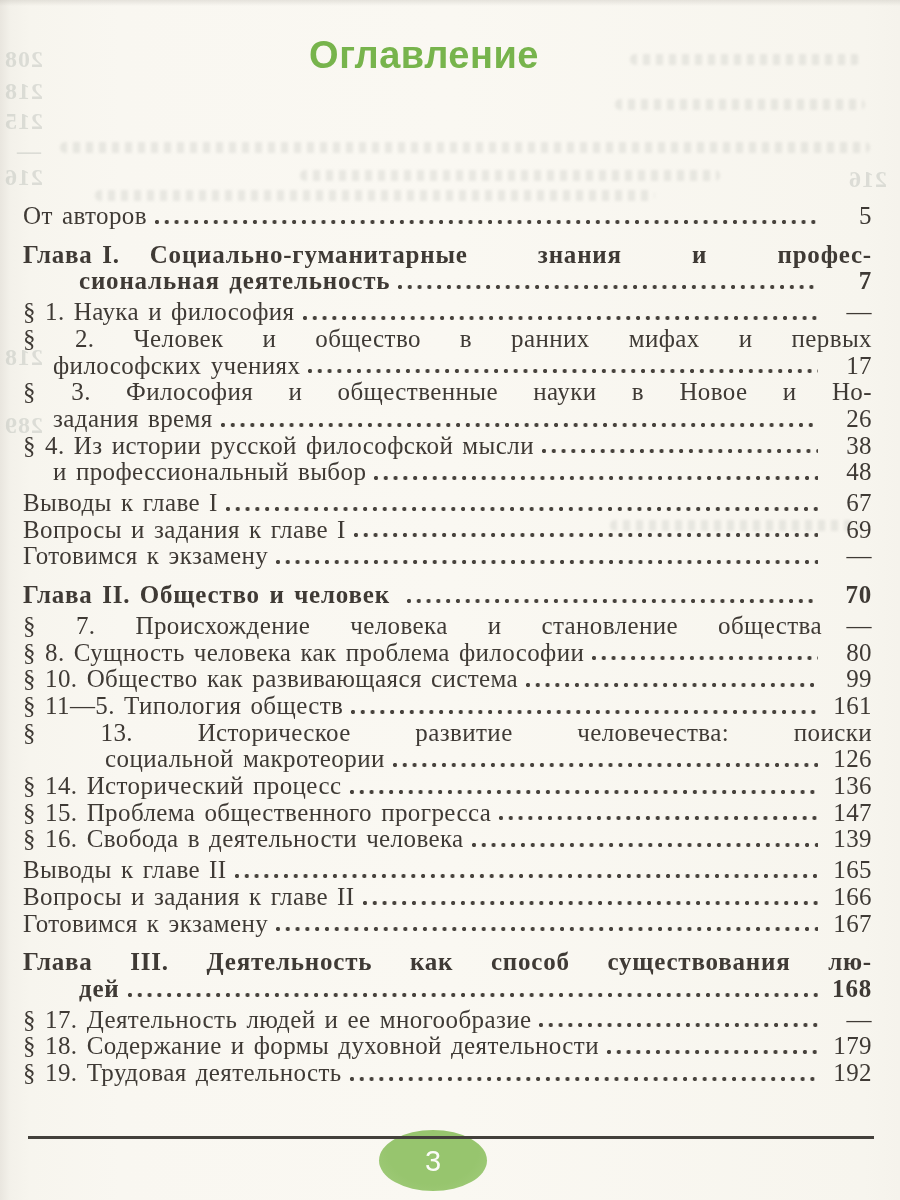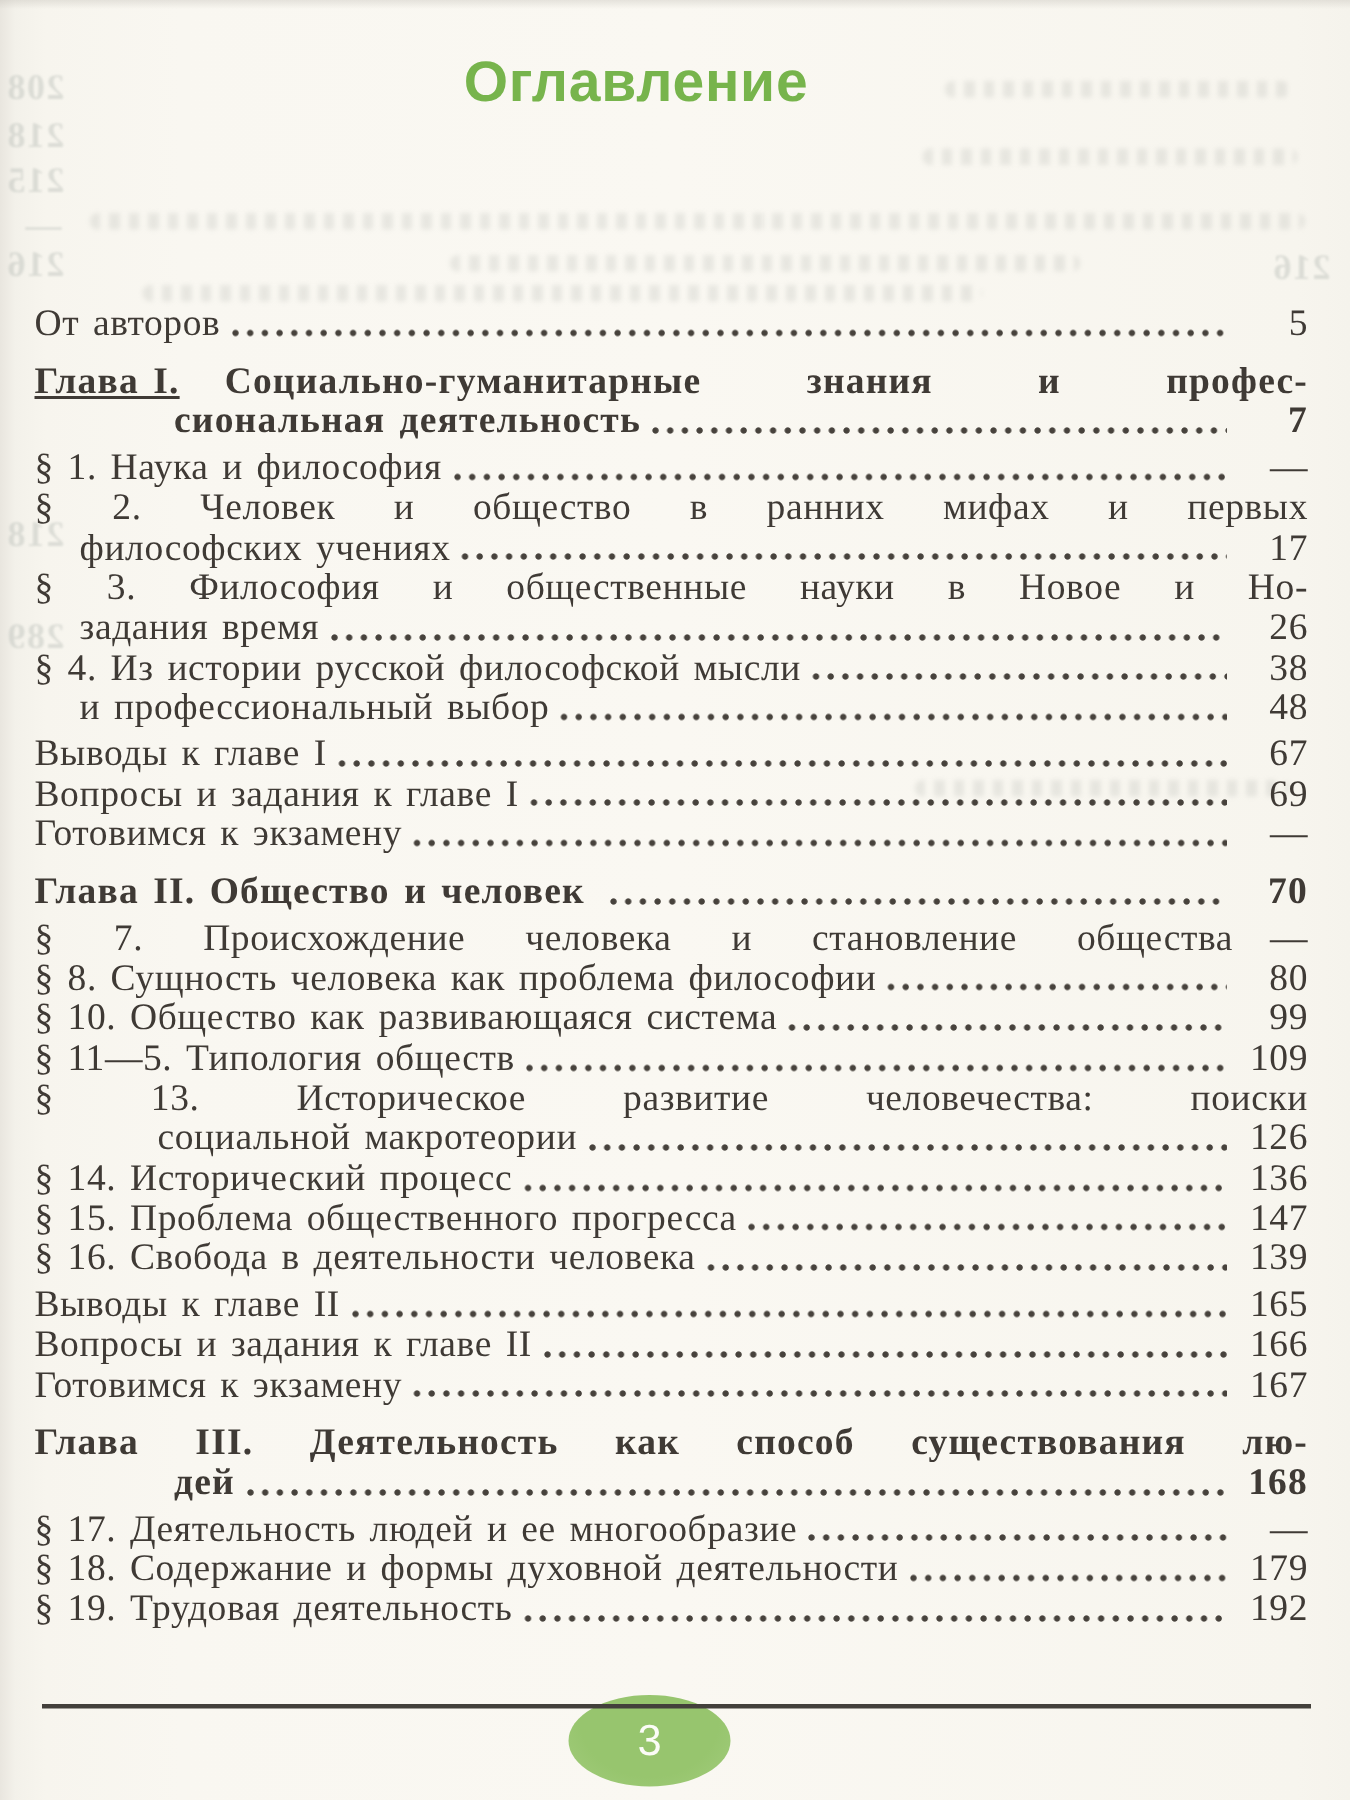--- a/index.html
+++ b/index.html
@@ -45,22 +45,22 @@
   .toc {
     position:absolute; left:23px; right:28px; top:203px;
     font-size:25px; letter-spacing:.4px; word-spacing:2.5px;
   }
   .row { display:flex; align-items:center; line-height:26.7px; }
   .row.bold { font-weight:bold; letter-spacing:.8px; }
   .gap-chapter { margin-top:12px; }
   .gap-group   { margin-top:4px; }
   .ind-sub     { margin-left:30px; }
   .ind-sub13   { margin-left:82px; }
-  .ind-chapter { margin-left:93px; }
-  .lbl { white-space:pre; margin-right:30px;text-decoration:underline; }
+  .ind-chapter { margin-left:56px; }
+  .lbl { white-space:pre; margin-right:30px; }
   .txt { white-space:pre; }
   .txt.j { flex:1; white-space:normal; text-align:justify; text-align-last:justify; }
   .dots {
     flex:1; align-self:flex-end; height:6px; min-width:24px;
     margin:0 4px 5px 7px;
     background:radial-gradient(circle at 3px 3px, #47423c 1.8px, rgba(0,0,0,0) 2.4px);
     background-repeat:repeat-x; background-size:9.8px 6px;
   }
   .pg { min-width:50px; text-align:right; white-space:pre; }
 
@@ -180,21 +180,21 @@
         <span class="pg">80</span>
       </div>
       <div class="row">
         <span class="txt">§ 10. Общество как развивающаяся система</span>
         <span class="dots"></span>
         <span class="pg">99</span>
       </div>
       <div class="row">
         <span class="txt">§ 11—5. Типология обществ</span>
         <span class="dots"></span>
-        <span class="pg">109</span>
+        <span class="pg">161</span>
       </div>
       <div class="row">
         <span class="txt j">§ 13. Историческое развитие человечества: поиски</span>
       </div>
       <div class="row ind-sub13">
         <span class="txt">социальной макротеории</span>
         <span class="dots"></span>
         <span class="pg">126</span>
       </div>
       <div class="row">

